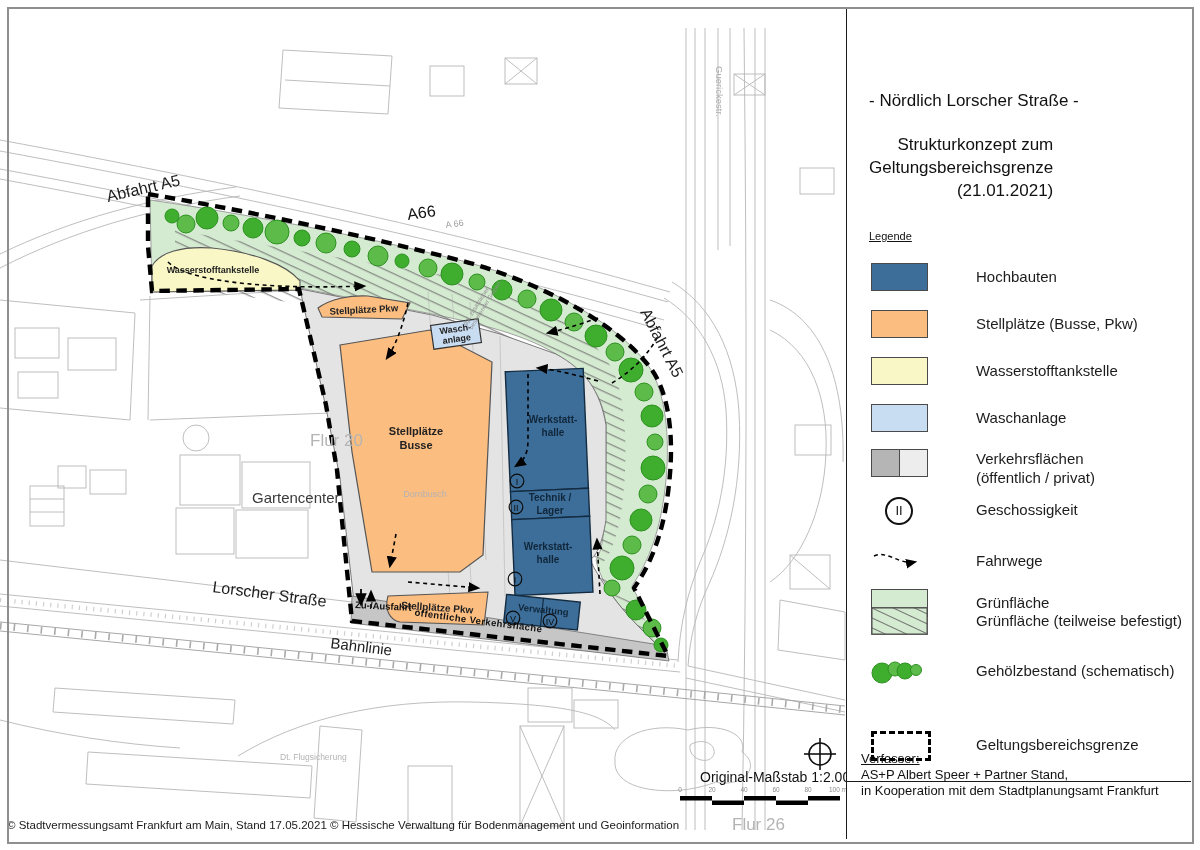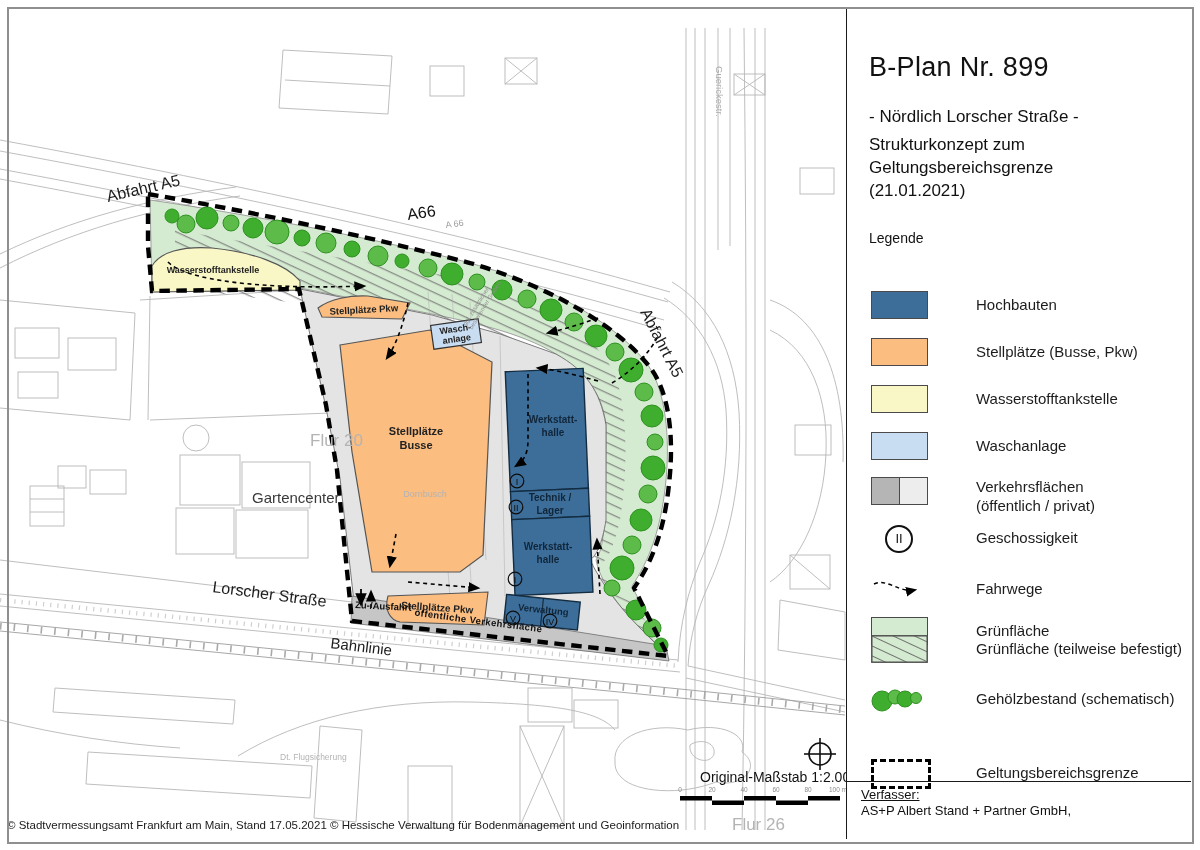--- a/index.html
+++ b/index.html
@@ -5,41 +5,41 @@
   html,body{margin:0;padding:0;background:#fff;}
   .page{width:1200px;height:850px;position:relative;background:#fff;
         font-family:"Liberation Sans",sans-serif;overflow:hidden;}
   .map-svg{position:absolute;left:0;top:0;z-index:1;}
   .frame{position:absolute;left:7px;top:7px;width:1183px;height:833px;
          border:2.5px solid #8f8f8f;pointer-events:none;z-index:30;}
   
   .panel{position:absolute;left:846px;top:9px;width:344px;height:830px;
          background:#fff;border-left:1.4px solid #1a1a1a;z-index:10;color:#111;}
   .panel .title{position:absolute;left:22px;top:43px;font-size:27px;letter-spacing:.3px;}
-  .panel .subtitle{position:absolute;left:22px;top:82px;font-size:17px;margin-top:16px;}
-  .panel .concept{position:absolute;left:22px;top:124px;font-size:17px;line-height:23px;}
-  .panel .legende{position:absolute;left:22px;top:221px;font-size:14px;}
-  .lrow{position:absolute;left:24px;height:28px;margin-top:28px;}
+  .panel .subtitle{position:absolute;left:22px;top:82px;font-size:17px;}
+  .panel .concept{position:absolute;left:22px;top:124px;font-size:17px;line-height:23px;text-align:right;}
+  .panel .legende{position:absolute;left:22px;top:221px;font-size:11px;text-decoration:underline;}
+  .lrow{position:absolute;left:24px;height:28px;}
   .lrow .sw{position:absolute;left:0;top:0;width:57px;height:28px;border:1.4px solid #4a4a4a;box-sizing:border-box;}
   .lrow .lbl{position:absolute;left:105px;top:0;width:230px;font-size:15px;line-height:28px;white-space:nowrap;color:#1c1c1c;}
   .lrow .lbl2{line-height:19px;padding-top:0px;}
   .sw-hoch{background:#3d6e99;}
   .sw-stell{background:#fbbd80;}
   .sw-wass{background:#f8f7c5;}
   .sw-wasch{background:#c9ddf2;}
   .sw-verk{display:flex;padding:0!important;}
   .sw-verk i{display:block;width:50%;height:100%;}
   .sw-verk i.pub{background:#b5b5b5;border-right:1.2px solid #4a4a4a;}
   .sw-verk i.priv{background:#ededed;}
   .sw-gruen{background:#d5ebd1;}
   .sw-gelt{background:#fff;border:3px dashed #000!important;}
   .geschoss-circle{position:absolute;left:14px;top:1px;width:24px;height:24px;border:2px solid #111;
        border-radius:50%;text-align:center;font-size:13px;line-height:24px;color:#111;background:#fff;}
   .verf-sep{position:absolute;left:0;top:772px;width:100%;border-top:1.3px solid #1a1a1a;}
-  .verf{position:absolute;left:14px;top:778px;font-size:13px;line-height:16px;}
+  .verf{position:absolute;left:14px;top:742px;font-size:13px;line-height:16px;}
   .verf .vh{text-decoration:underline;}
 </style>
 </head>
 <body>
 
 <div class="page">
 
 <svg class="map-svg" width="1200" height="850" viewBox="0 0 1200 850">
   <defs>
     <marker id="arr" markerWidth="9" markerHeight="9" refX="6" refY="3.2" orient="auto">
@@ -289,21 +289,20 @@
   </g>
   <g stroke="#111" stroke-width="1.6" fill="none">
     <circle cx="820" cy="754" r="11"></circle>
     <line x1="804" y1="754" x2="836" y2="754"></line>
     <line x1="820" y1="738" x2="820" y2="770"></line>
   </g>
   <text x="7" y="829" font-size="11.5" fill="#1a1a1a">© Stadtvermessungsamt Frankfurt am Main, Stand 17.05.2021 © Hessische Verwaltung für Bodenmanagement und Geoinformation</text>
 </svg>
 
 <div class="panel">
-  <div class="title">B-Plan Nr. 899</div>
   <div class="subtitle">- Nördlich Lorscher Straße -</div>
   <div class="concept">
     <div>Strukturkonzept zum</div>
     <div>Geltungsbereichsgrenze</div>
     <div>(21.01.2021)</div>
   </div>
   <div class="legende">Legende</div>
 
   <div class="lrow" style="top:254px">
     <div class="sw sw-hoch"></div>
@@ -372,18 +371,19 @@
     <div class="lbl">Gehölzbestand (schematisch)</div>
   </div>
   <div class="lrow" style="top:722px">
     <div class="sw sw-gelt" style="width:60px;height:30px;"></div>
     <div class="lbl">Geltungsbereichsgrenze</div>
   </div>
 
   <div class="verf-sep"></div>
   <div class="verf">
     <div class="vh">Verfasser:</div>
-    <div>AS+P Albert Stand + Partner GmbH,</div>
+    <div>AS+P Albert Speer + Partner Stand,</div>
+    <div>in Kooperation mit dem Stadtplanungsamt Frankfurt</div>
   </div>
 </div>
 
 <div class="frame"></div>
 </div>
 
 </body></html>

